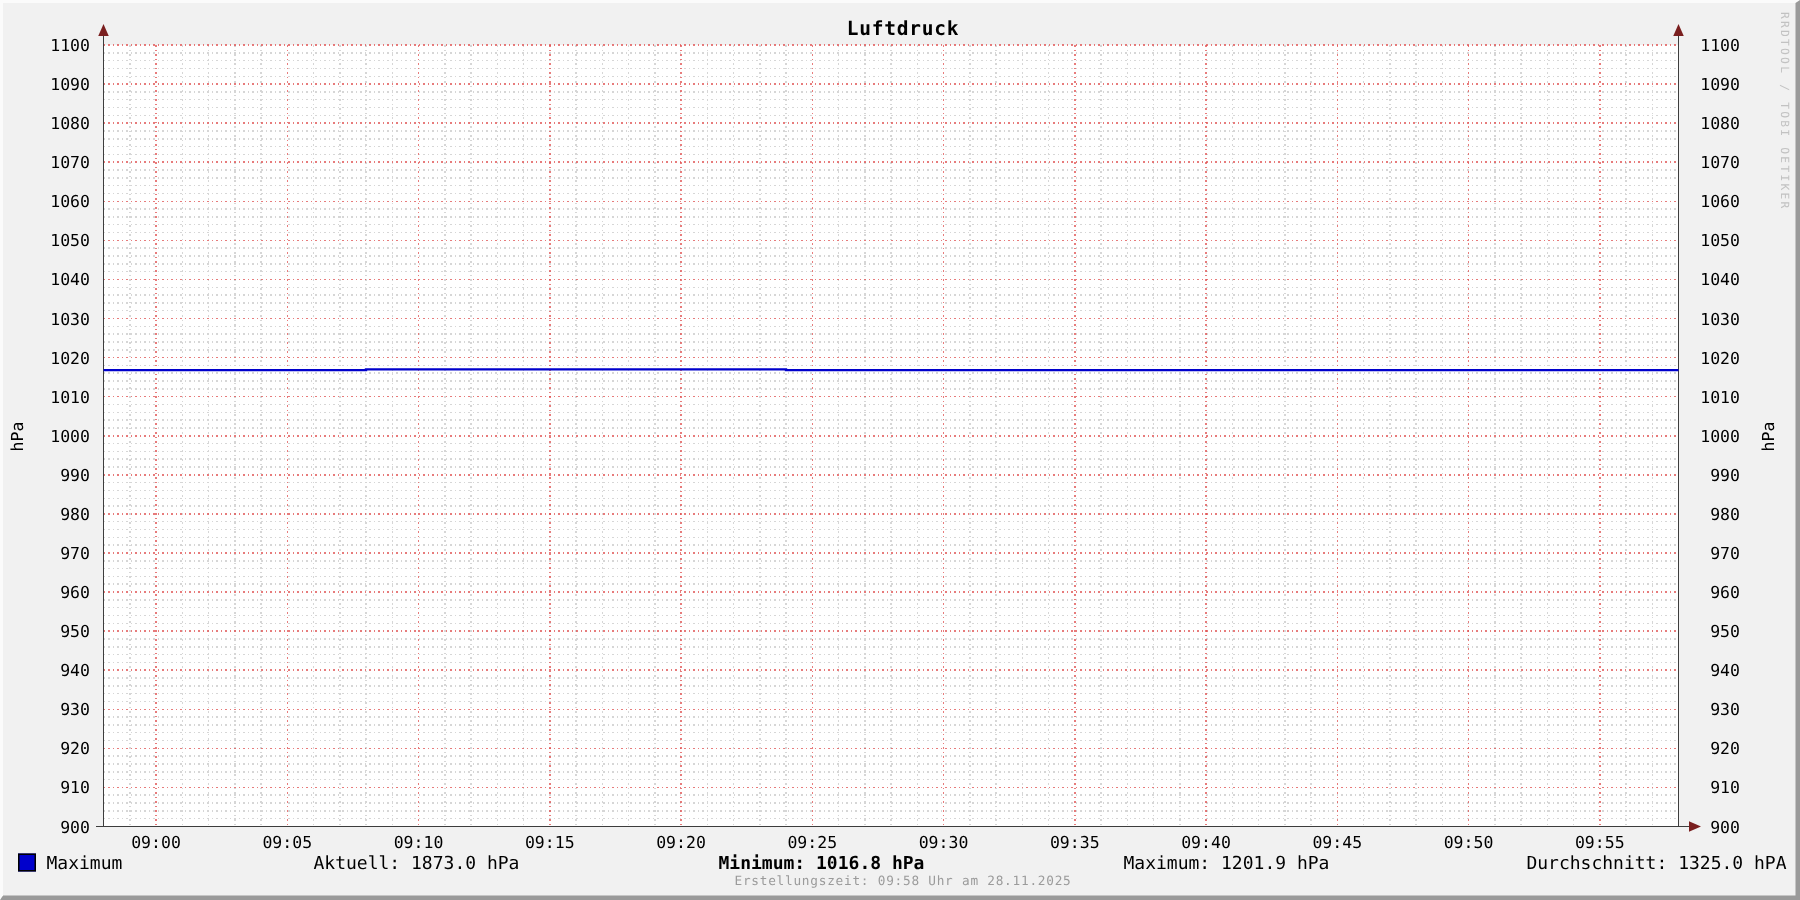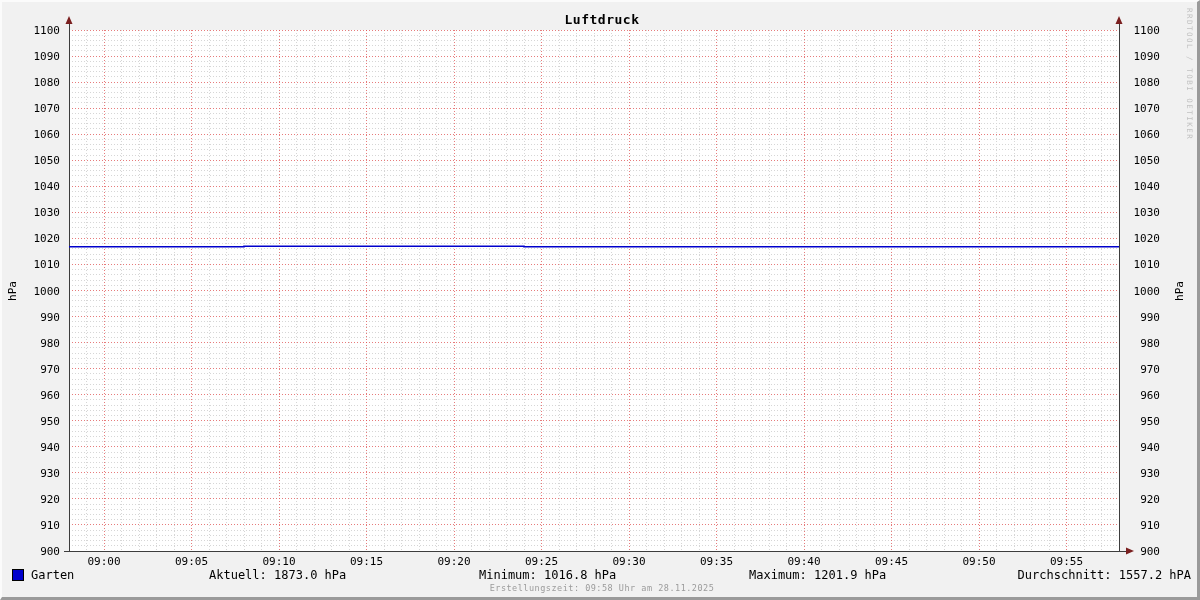--- a/index.html
+++ b/index.html
@@ -35,21 +35,21 @@
     color:#c2c2c2;
   }
 
   .legend-row { position:absolute; left:0; top:566px; width:1200px; height:16px; font-size:12px; color:#000; }
   .swatch {
     position:absolute; left:10px; top:1px; width:12px; height:12px;
     background:#0000cc; border:1px solid #000;
   }
   .series-label { position:absolute; left:29px; top:0; }
   .stat-current { position:absolute; left:207px; top:0; }
-  .stat-min     { position:absolute; left:477px; top:0; }
+  .stat-min     { position:absolute; left:477px; top:0;font-weight:bold; }
   .stat-max     { position:absolute; left:747px; top:0; }
   .stat-avg     { position:absolute; right:11px; top:0; }
 
   .footer-created {
     position:absolute; left:0; top:581px; width:1200px;
     text-align:center; font-size:8.5px; color:#9b9b9b; letter-spacing:0.5px;
   }
 </style>
 </head>
 <body>
@@ -285,22 +285,22 @@
       <polyline points="67.0,244.74 242.0,244.74 242.0,244.22 522.0,244.22 522.0,244.74 1117.0,244.74" fill="none" stroke="#0000cc" stroke-width="1.6"></polyline>
     </svg>
 
   <div class="vlabel vlabel-left">hPa</div>
   <div class="vlabel vlabel-right">hPa</div>
 
   <div class="watermark">RRDTOOL / TOBI OETIKER</div>
 
   <div class="legend-row">
     <span class="swatch"></span>
-    <span class="series-label">Garten</span>
+    <span class="series-label">Maximum</span>
     <span class="stat-current">Aktuell: 1873.0 hPa</span>
     <span class="stat-min">Minimum: 1016.8 hPa</span>
     <span class="stat-max">Maximum: 1201.9 hPa</span>
-    <span class="stat-avg">Durchschnitt: 1557.2 hPA</span>
+    <span class="stat-avg">Durchschnitt: 1325.0 hPA</span>
   </div>
 
   <div class="footer-created">Erstellungszeit: 09:58 Uhr am 28.11.2025</div>
 
 </div>
 
 </body></html>

